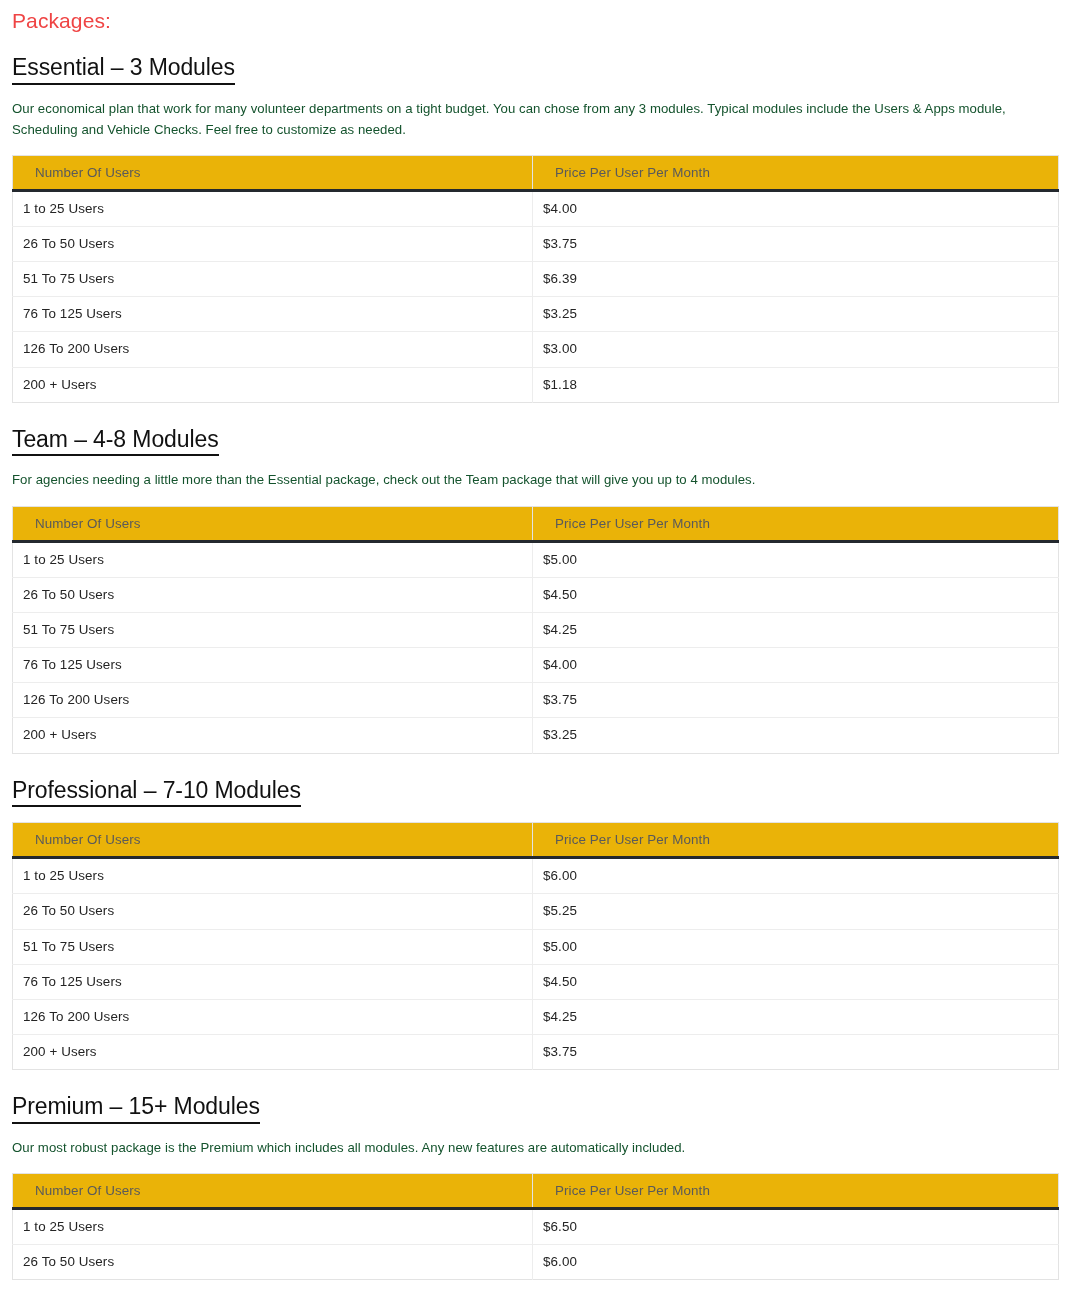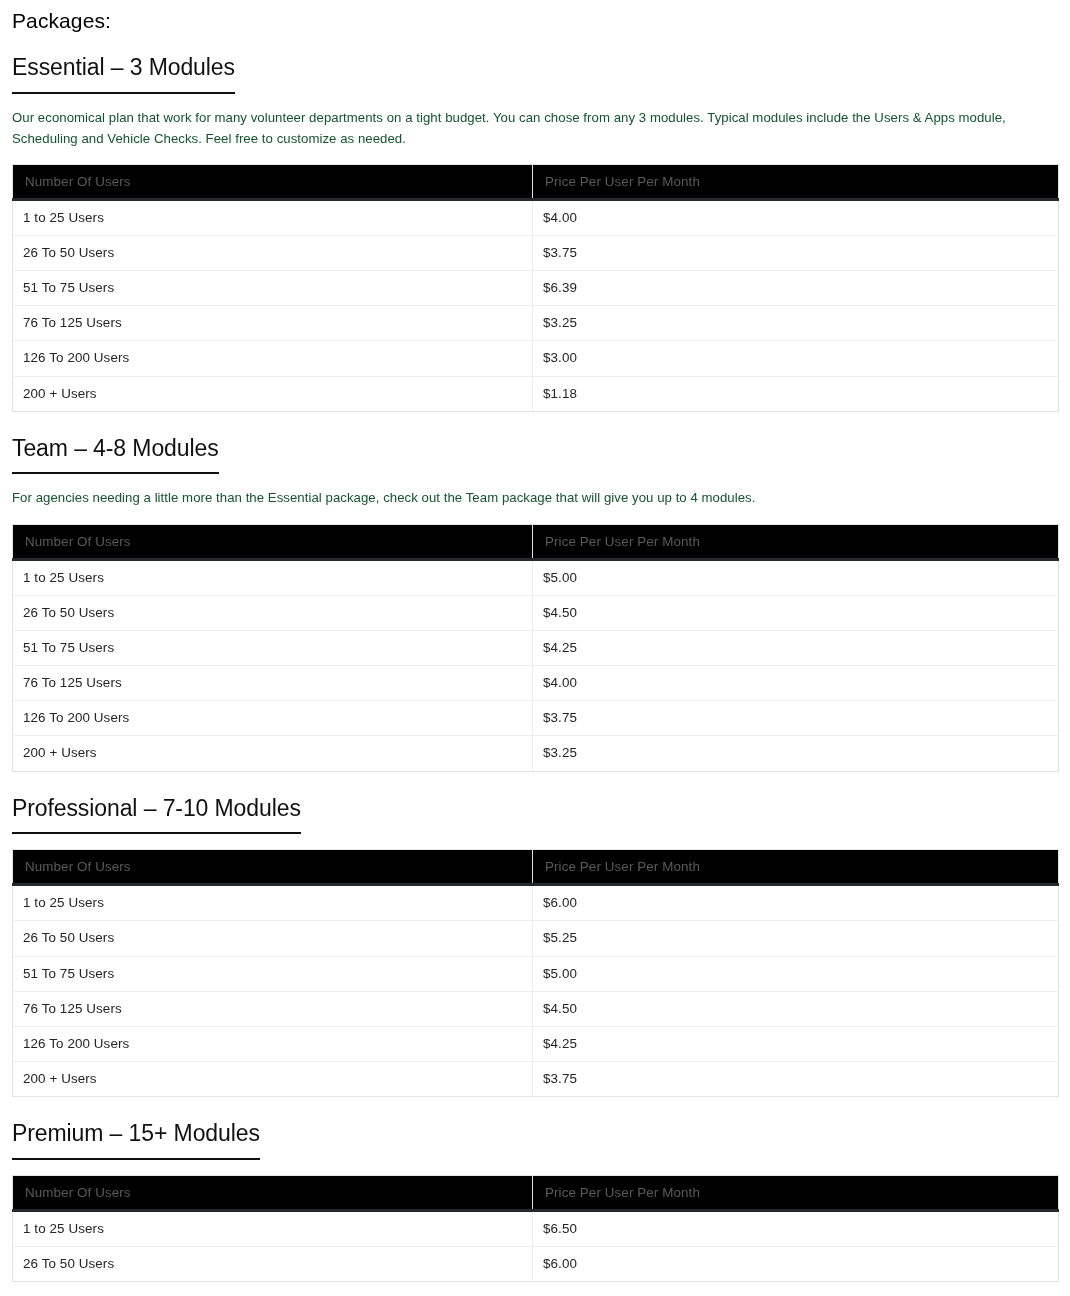--- a/index.html
+++ b/index.html
@@ -16,42 +16,42 @@
     color: #2b2b2b;
     -webkit-font-smoothing: antialiased;
   }
   .page {
     padding: 0 12px;
     box-sizing: border-box;
   }
   .page-title {
     font-size: 21px;
     font-weight: 400;
-    color: #000000;
+    color: #ef4444;
     margin: 0;
     padding: 6px 0 0 0;
     line-height: 1.4;
     letter-spacing: 0.1px;
   }
   .section {
     margin-top: 22px;
   }
   .section:first-of-type {
     margin-top: 18px;
   }
   .section-heading {
     font-size: 23px;
     font-weight: 400;
     color: #111111;
     margin: 0;
     line-height: 1.25;
     letter-spacing: -0.1px;
     display: inline-block;
     border-bottom: 2px solid #111111;
-    padding-bottom: 10px;
+    padding-bottom: 1px;
   }
   .section-desc {
     font-size: 13.2px;
     line-height: 1.55;
     color: #14532d;
     margin: 14px 0 0 0;
     max-width: 1046px;
     letter-spacing: 0.05px;
   }
   table.pricing-table {
@@ -63,25 +63,25 @@
     background: #ffffff;
   }
   table.pricing-table col.c-users { width: 520px; }
   table.pricing-table col.c-price { width: 526px; }
 
   table.pricing-table thead th {
     text-align: left;
     font-size: 13.4px;
     font-weight: 400;
     color: #5a5a5a;
-    padding: 9px 0 9px 12px;
+    padding: 9px 0 9px 22px;
     border-bottom: 3px solid #24292e;
     border-right: 1px solid #e3e3e3;
     letter-spacing: 0.1px;
-    background: #000000;
+    background: #eab308;
     vertical-align: middle;
   }
   table.pricing-table thead th:last-child {
     border-right: none;
   }
   table.pricing-table tbody td {
     font-size: 13.4px;
     font-weight: 400;
     color: #242424;
     padding: 7px 0 7px 10px;
@@ -230,20 +230,21 @@
             <tr>
               <td>200 + Users</td>
               <td>$3.75</td>
             </tr>
           </tbody>
     </table>
   </section>
 
   <section class="section">
     <h2 class="section-heading">Premium – 15+ Modules</h2>
+    <p class="section-desc">Our most robust package is the Premium which includes all modules. Any new features are automatically included.</p>
     <table class="pricing-table">
       <colgroup>
         <col class="c-users">
         <col class="c-price">
       </colgroup>
       <thead>
         <tr>
               <th>Number Of Users</th>
               <th>Price Per User Per Month</th>
             </tr>

